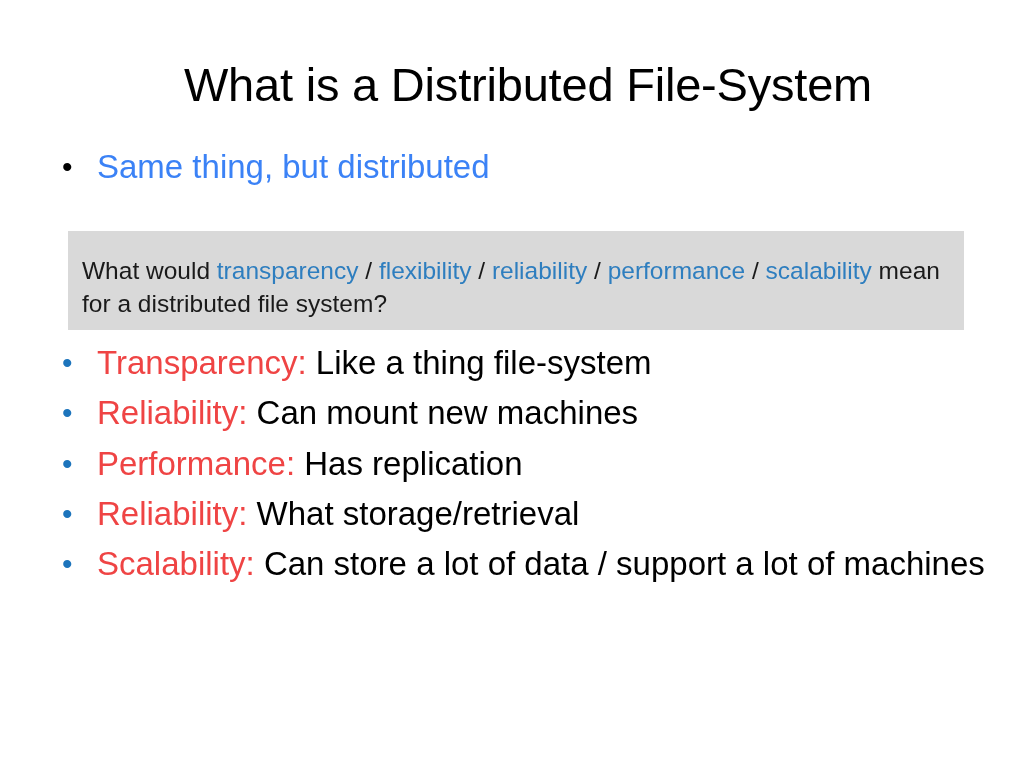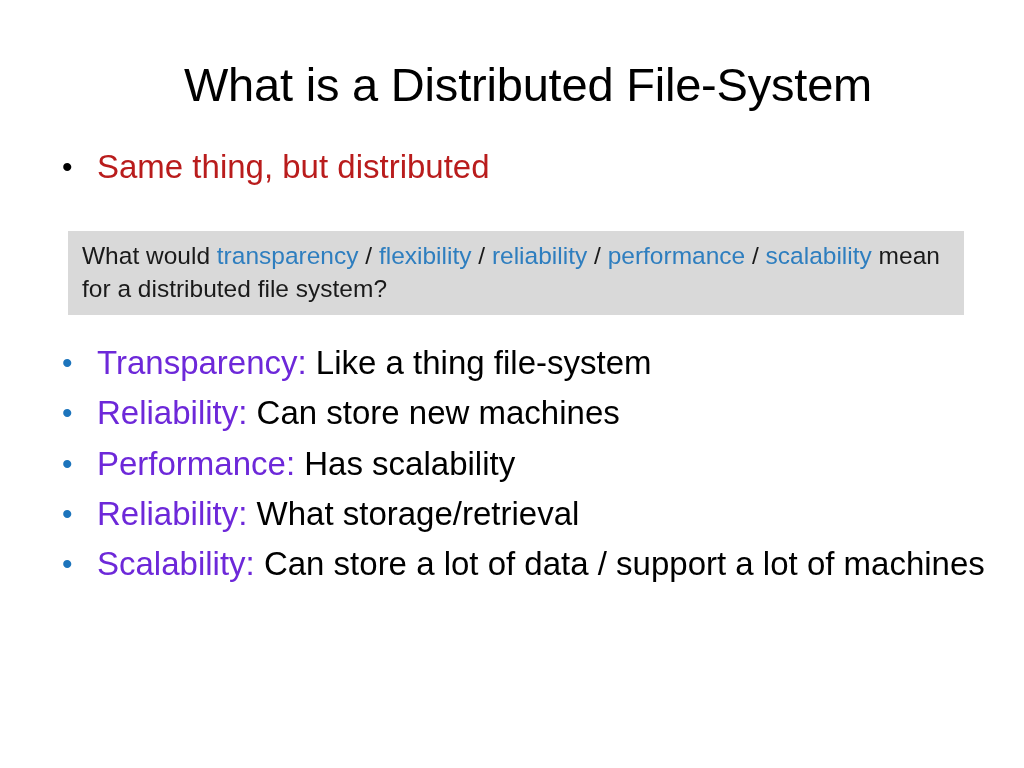--- a/index.html
+++ b/index.html
@@ -64,38 +64,38 @@
     line-height: 1.25;
   }
   .bullet-marker.black { color: #000000; }
   .bullet-marker.blue  { color: #1C74BC; }
 
   .bullet-text {
     flex: 1 1 auto;
   }
 
   .lead-term {
-    color: #6d28d9;
+    color: #ef4444;
   }
 
   
   .intro-row {
     margin-bottom: 10px;
   }
-  .intro-row .bullet-text { color: #b91c1c; }
+  .intro-row .bullet-text { color: #3b82f6; }
 
   
   .callout {
     position: absolute;
     left: 13px;        
     top: 83px;         
     width: 896px;
     box-sizing: border-box;
     background: #D9D9D9;
-    padding: 9px 14px 10px 14px;
+    padding: 24px 14px 10px 14px;
     font-size: 24.5px;
     line-height: 1.33;
     color: #1a1a1a;
   }
   .callout .hl {
     color: #2E7EBF;
   }
   .callout .sep {
     color: #1a1a1a;
   }
@@ -134,26 +134,26 @@
 
     <div class="point-list">
 
       <div class="bullet-row">
         <span class="bullet-marker blue">•</span>
         <span class="bullet-text"><span class="lead-term">Transparency:</span><span> Like a thing file-system</span></span>
       </div>
 
       <div class="bullet-row">
         <span class="bullet-marker blue">•</span>
-        <span class="bullet-text"><span class="lead-term">Reliability:</span><span> Can store new machines</span></span>
+        <span class="bullet-text"><span class="lead-term">Reliability:</span><span> Can mount new machines</span></span>
       </div>
 
       <div class="bullet-row">
         <span class="bullet-marker blue">•</span>
-        <span class="bullet-text"><span class="lead-term">Performance:</span><span> Has scalability</span></span>
+        <span class="bullet-text"><span class="lead-term">Performance:</span><span> Has replication</span></span>
       </div>
 
       <div class="bullet-row">
         <span class="bullet-marker blue">•</span>
         <span class="bullet-text"><span class="lead-term">Reliability:</span><span> What storage/retrieval</span></span>
       </div>
 
       <div class="bullet-row">
         <span class="bullet-marker blue">•</span>
         <span class="bullet-text"><span class="lead-term">Scalability:</span><span> Can store a lot of data / support a lot of machines</span></span>

